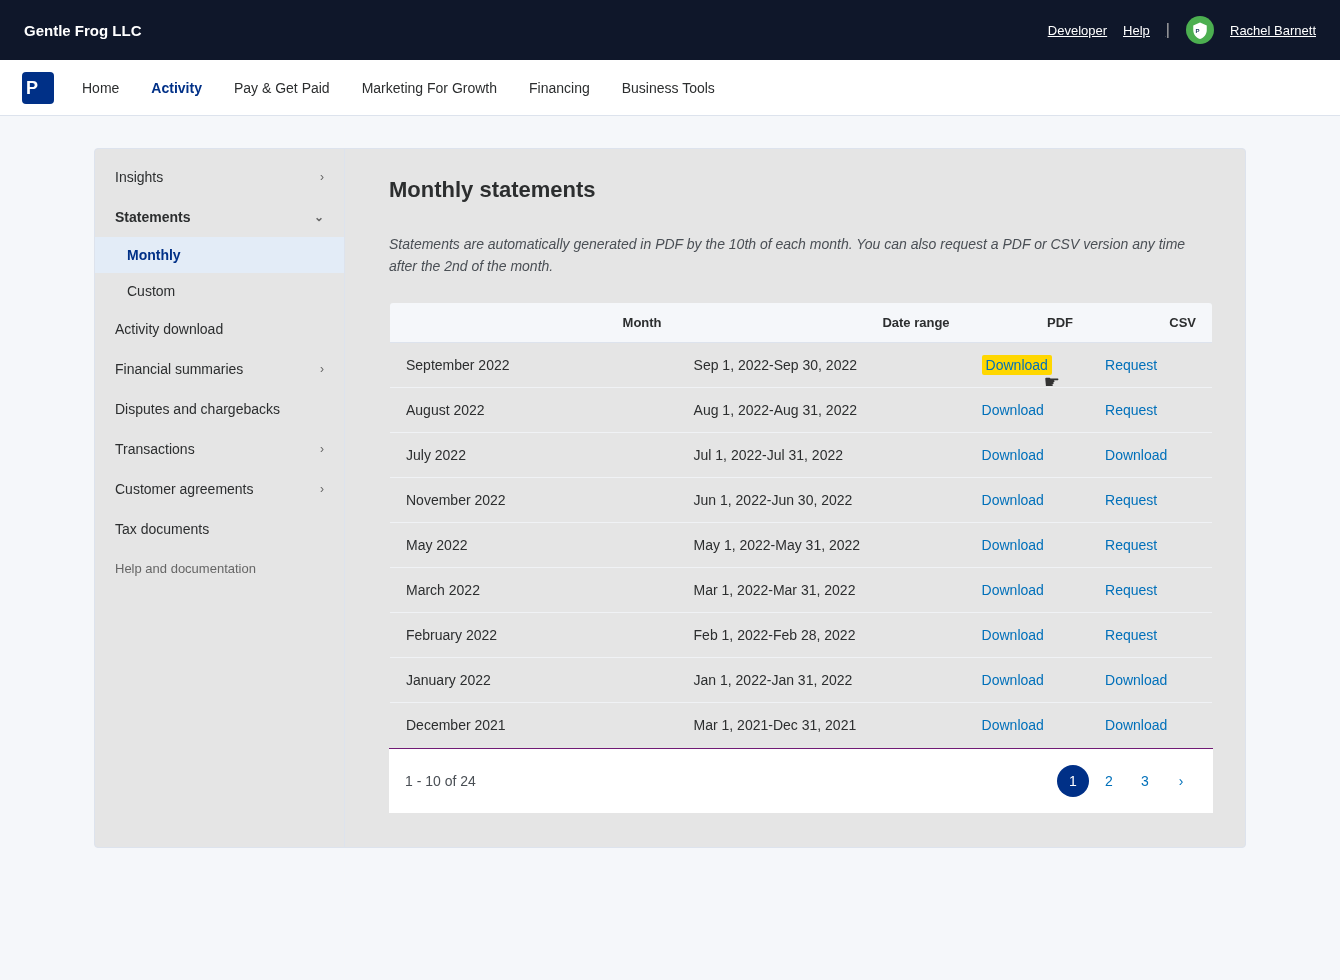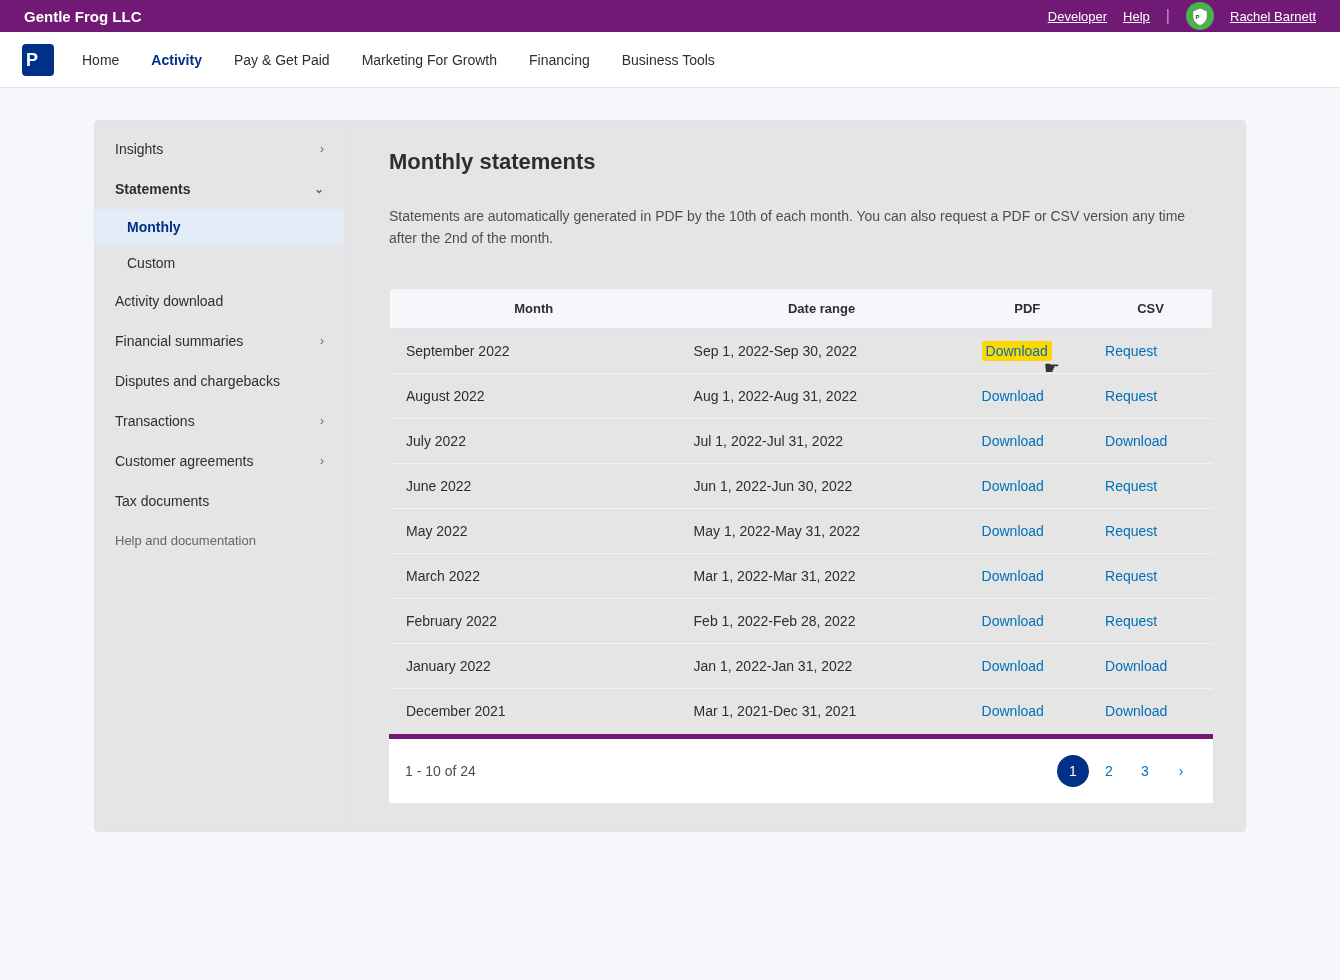--- a/index.html
+++ b/index.html
@@ -1,25 +1,25 @@
 <!DOCTYPE html>
 <html><head>
   <meta charset="utf-8">
   <style>
     * { box-sizing: border-box; margin: 0; padding: 0; }
     body { font-family: "Helvetica Neue", Arial, sans-serif; background: #f5f7fa; color: #2c2e2f; font-size: 14px; }
 
     
     .topbar {
-      background: #701a75;
+      background: #0f172a;
       display: flex;
       align-items: center;
       justify-content: space-between;
       padding: 0 24px;
-      height: 32px;
+      height: 60px;
     }
     .topbar-left {
       color: #fff;
       font-size: 15px;
       font-weight: 600;
     }
     .topbar-right {
       display: flex;
       align-items: center;
       gap: 16px;
@@ -147,35 +147,36 @@
     }
     .content-title {
       font-size: 22px;
       font-weight: 600;
       margin-bottom: 30px;
       color: #2c2e2f;
     }
     .content-description {
       font-size: 14px;
       color: #4a4f55;
-      margin-bottom: 38px;
+      margin-bottom: 24px;
       line-height: 1.6;
+      font-style: italic;
     }
 
     
     .statements-table {
       width: 100%;
       border-collapse: collapse;
       border: 1px solid #dde3ed;
       border-radius: 4px;
       overflow: hidden;
     }
     .statements-table th {
       background: #f5f7fa;
-      text-align: center;
+      text-align: right;
       padding: 12px 16px;
       font-size: 13px;
       font-weight: 600;
       color: #2c2e2f;
       border-bottom: 1px solid #dde3ed;
     }
     .statements-table td {
       padding: 14px 16px;
       font-size: 14px;
       color: #2c2e2f;
@@ -199,21 +200,21 @@
       padding: 2px 4px;
       border-radius: 2px;
     }
 
     
     .pagination-row {
       display: flex;
       align-items: center;
       justify-content: space-between;
       padding: 16px;
-      border-top: 5px solid #701a75;
+      border-top: 1px solid #701a75;
       background: #fff;
     }
     .pagination-info { font-size: 14px; color: #4a4f55; }
     .pagination-pages {
       display: flex;
       align-items: center;
       gap: 4px;
     }
     .page-btn {
       width: 32px;
@@ -363,21 +364,21 @@
               <td><a class="link-btn">Download</a></td>
               <td><a class="link-btn">Request</a></td>
             </tr>
             <tr>
               <td>July 2022</td>
               <td>Jul 1, 2022-Jul 31, 2022</td>
               <td><a class="link-btn">Download</a></td>
               <td><a class="link-btn">Download</a></td>
             </tr>
             <tr>
-              <td>June 2022</td>
+              <td>November 2022</td>
               <td>Jun 1, 2022-Jun 30, 2022</td>
               <td><a class="link-btn">Download</a></td>
               <td><a class="link-btn">Request</a></td>
             </tr>
             <tr>
               <td>May 2022</td>
               <td>May 1, 2022-May 31, 2022</td>
               <td><a class="link-btn">Download</a></td>
               <td><a class="link-btn">Request</a></td>
             </tr>

